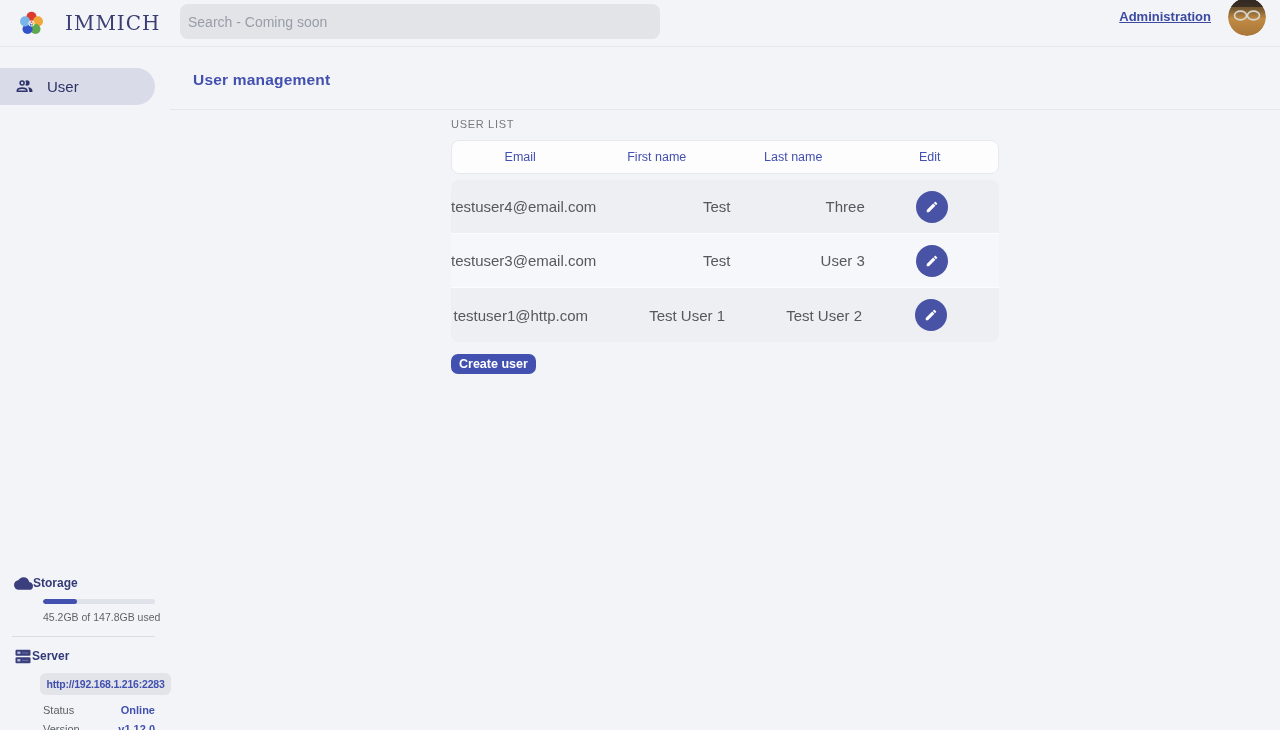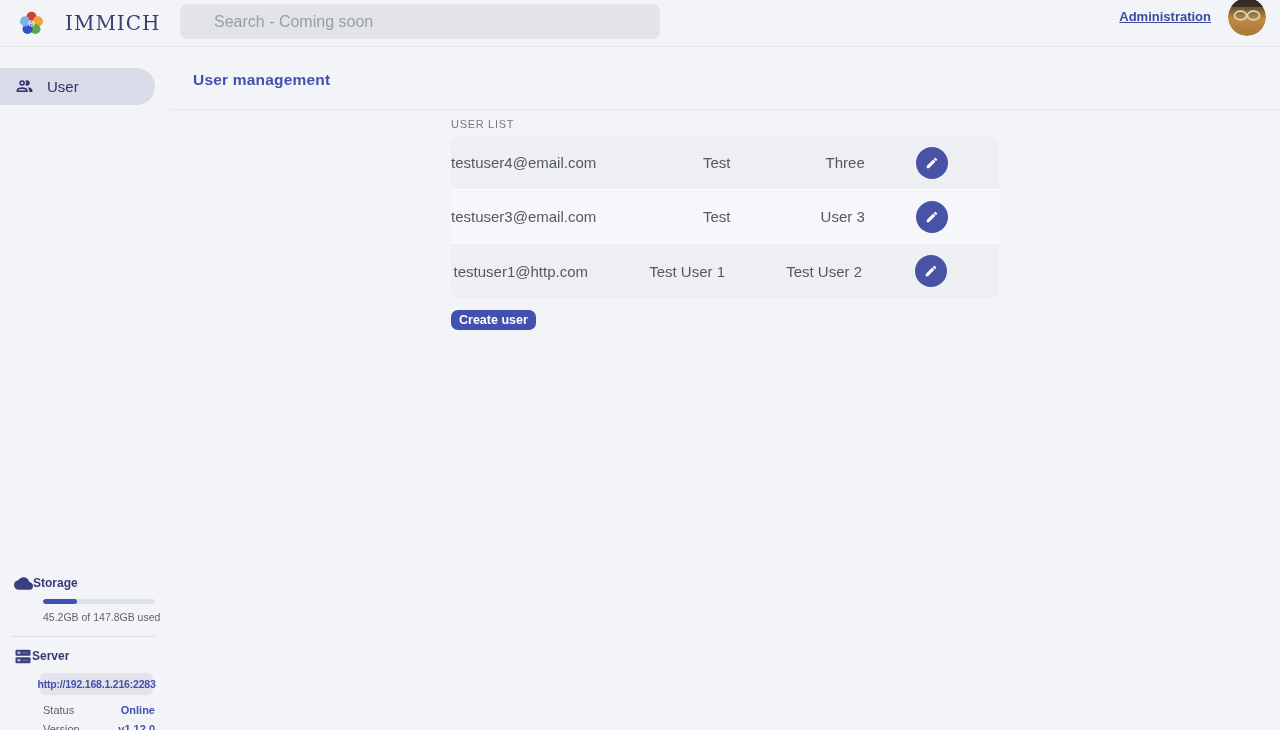--- a/index.html
+++ b/index.html
@@ -21,21 +21,21 @@
   .logo-wordmark {
     font-family:"DejaVu Serif", serif;
     font-size:20px; color:#3a3e72; letter-spacing:1px; font-weight:500;
   }
   .search-bar {
     position:absolute; left:180px; top:4px; width:480px; height:35px;
     background:#e2e4e8; border-radius:8px;
   }
   .search-bar input {
     width:100%; height:100%; background:transparent; border:none; outline:none;
-    padding-left:34px; font-size:16px; font-family:"Liberation Sans", sans-serif;
+    padding-left:8px; font-size:14px; font-family:"Liberation Sans", sans-serif;
     color:#6b6f78;
   }
   .search-bar input::placeholder { color:#989da7; }
   .header-right { position:absolute; right:14px; top:0; height:33px; display:flex; align-items:center; gap:17px; }
   .admin-link { font-size:13px; font-weight:700; color:#3b4aa0; text-decoration:underline; cursor:pointer; }
   .avatar { width:38px; height:38px; border-radius:50%; overflow:hidden; display:block; cursor:pointer; }
 
   
   .sidebar-item {
     position:absolute; left:0; top:68px; width:155px; height:37px;
@@ -88,21 +88,21 @@
   
   .sidebar-footer { position:absolute; left:0; top:567px; width:170px; }
   .footer-row { display:flex; align-items:center; padding-left:14px; height:20px; margin-top:6px; }
   .footer-title { font-size:12px; font-weight:700; color:#343a78; }
   .progress-track { margin:6px 0 0 43px; width:112px; height:5px; border-radius:3px; background:#dfe2e8; overflow:hidden; }
   .progress-fill { height:100%; border-radius:3px; background:#4250af; }
   .usage-caption { margin:7px 0 0 43px; font-size:10.5px; color:#5f6368; }
   .footer-divider { margin:13px 0 0 12px; width:143px; border:none; border-top:1px solid #dadde4; }
   .server-row { margin-top:9px; }
   .server-url-pill {
-    margin:7px 0 0 40px; width:113px; height:22px;
+    margin:7px 0 0 40px; width:131px; height:22px;
     background:#e2e4e9; border-radius:6px;
     display:flex; align-items:center; justify-content:center;
     font-size:10.5px; font-weight:700; color:#4250af; letter-spacing:-0.2px;
   }
   .kv-row { margin:9px 0 0 43px; width:112px; display:flex; justify-content:space-between; font-size:11px; }
   .kv-row + .kv-row { margin-top:7px; }
   .kv-key { color:#5c6066; }
   .kv-val { color:#4250af; font-weight:600; }
 </style>
 </head>
@@ -169,20 +169,26 @@
 </div>
 
 <div class="title-bar">
   <span class="page-title">User management</span>
 </div>
 
 <div class="content">
   <div class="user-list-wrap">
     <div class="section-label">USER LIST</div>
 
+    <div class="table-header">
+      <span>Email</span>
+      <span>First name</span>
+      <span>Last name</span>
+      <span>Edit</span>
+    </div>
 
     <div class="table-rows">
 
       <div class="table-row">
         <span>testuser4@email.com</span>
         <span>Test</span>
         <span>Three</span>
         <span>
             <button class="edit-btn">
           <span style="display:flex;">

